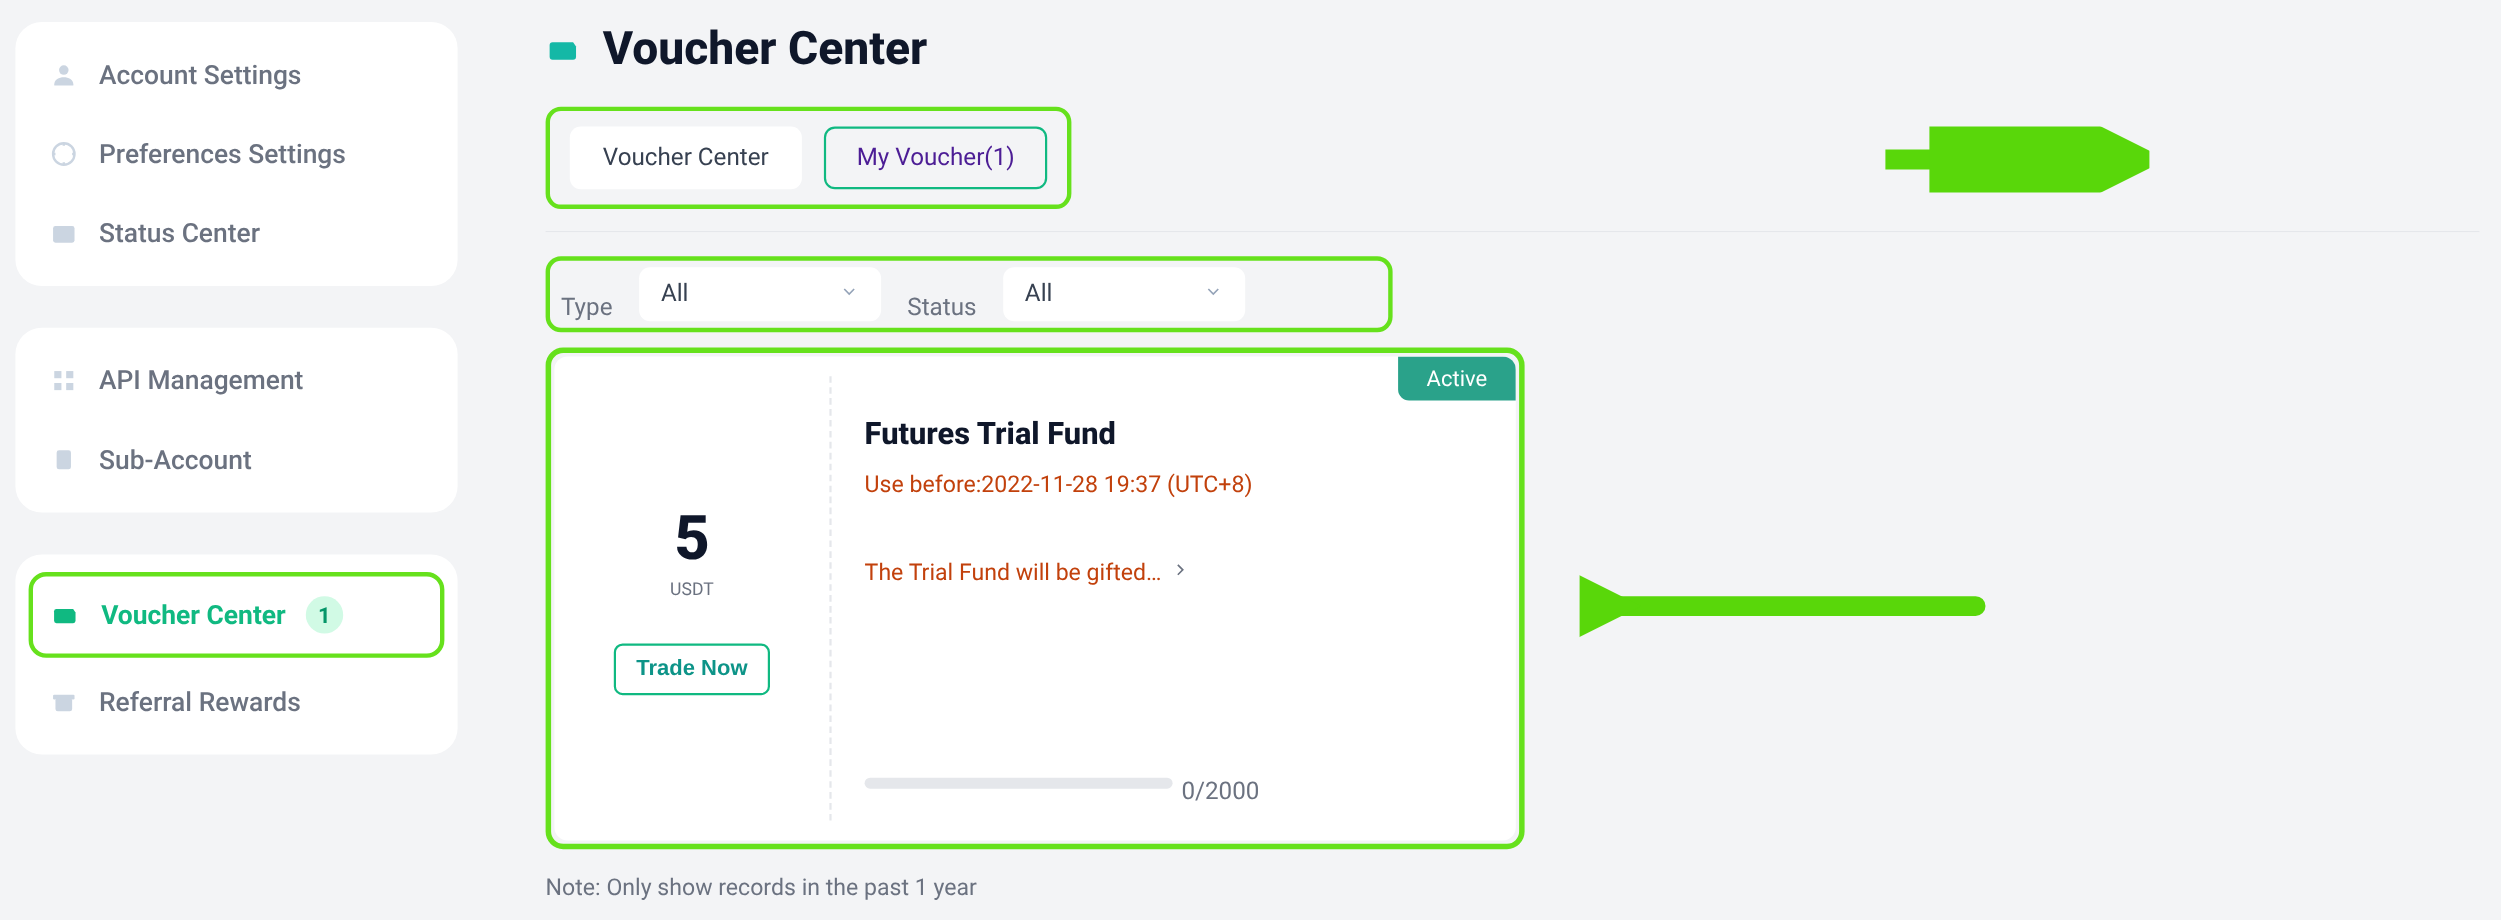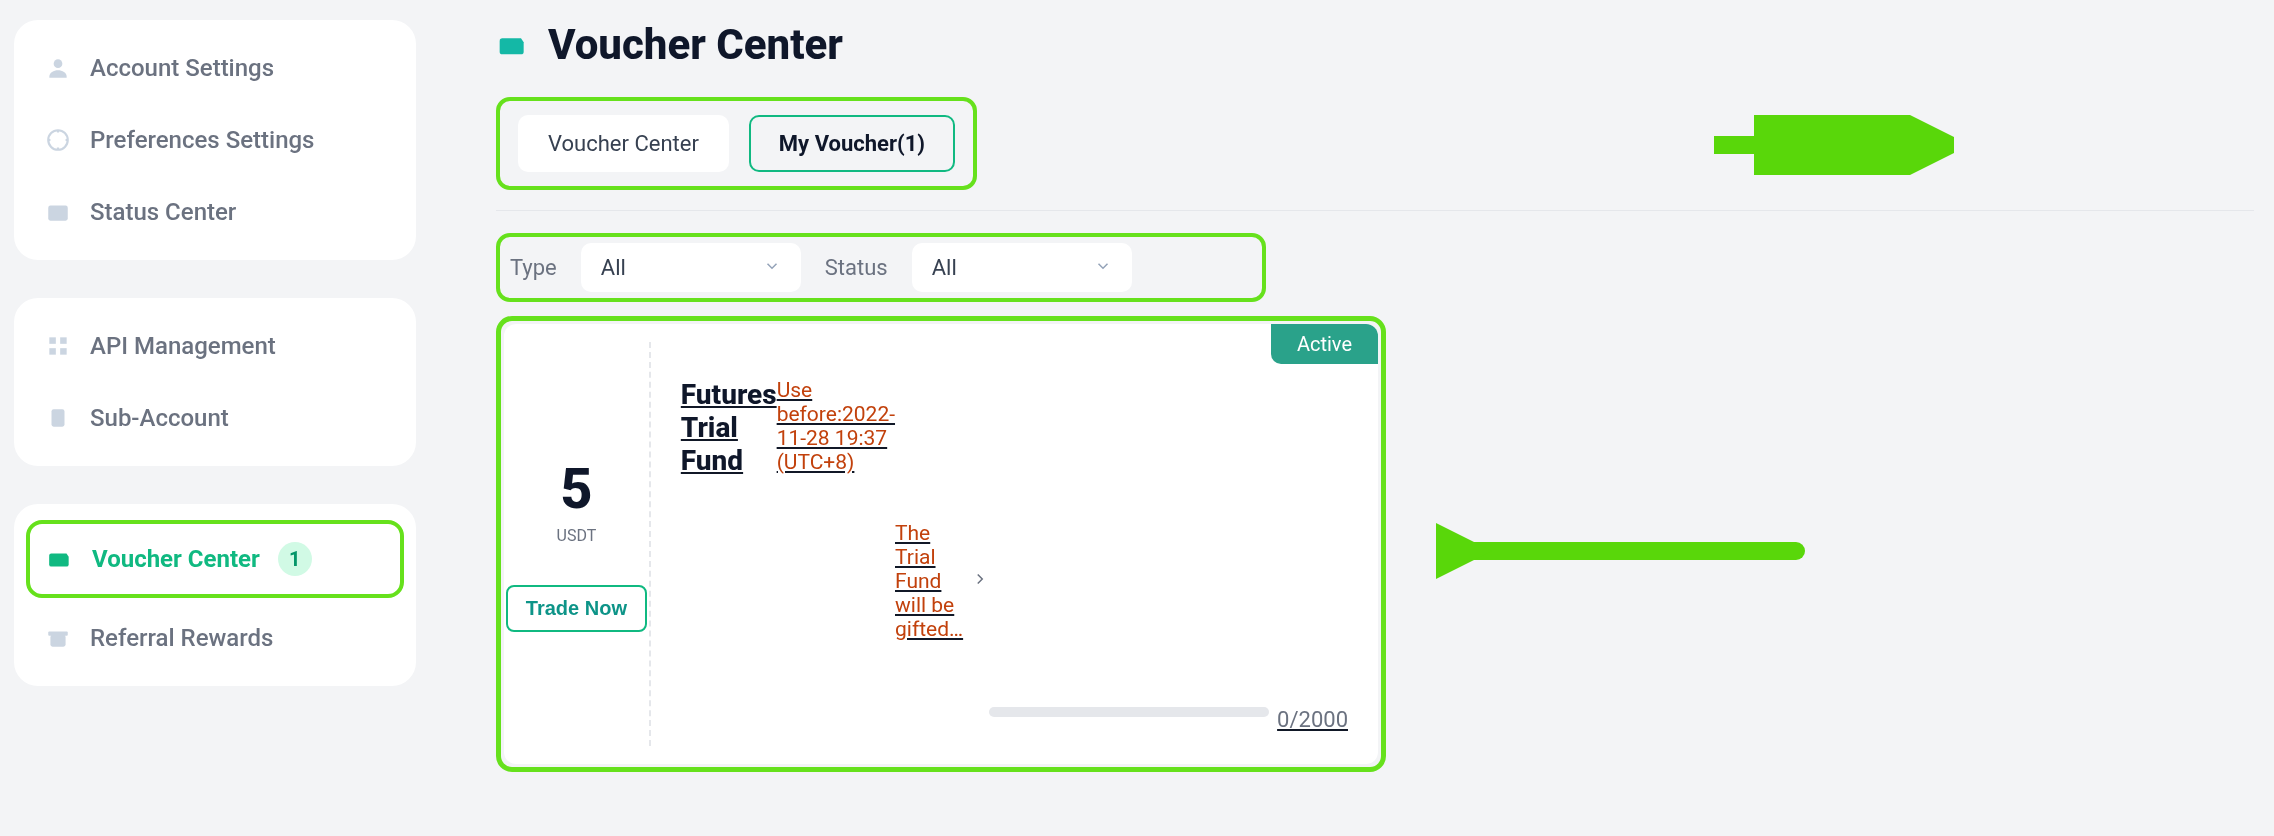--- a/index.html
+++ b/index.html
@@ -115,26 +115,26 @@
   .tab-plain {
     background: #fff;
     border-radius: 10px;
     padding: 16px 30px;
     font-size: 22px;
     color: #374151;
     cursor: pointer;
   }
   .tab-outline {
     border: 2px solid #10b981;
-    color: #0f172a;
+    color: #4c1d95;
     background: transparent;
     border-radius: 10px;
     padding: 14px 28px;
     font-size: 22px;
-    font-weight: 700;
+    font-weight: 400;
     cursor: pointer;
   }
 
   .redeem-wrap {
     border: 4px solid #66e11c;
     border-radius: 14px;
     padding: 8px 10px;
   }
   .redeem-btn {
     display: inline-flex;
@@ -149,21 +149,21 @@
     cursor: pointer;
   }
   .redeem-btn .icon { width:28px;height:28px;display:inline-flex;align-items:center;justify-content:center; }
 
   .filters-wrap {
     margin-top: 22px;
     border: 4px solid #66e11c;
     border-radius: 14px;
     padding: 6px 10px;
     display: inline-flex;
-    align-items: center;
+    align-items: flex-end;
     gap: 24px;
     width: 770px;
   }
   .filter-label {
     font-size: 22px;
     color: #6b7280;
   }
   .select {
     background: #fff;
     border-radius: 10px;
@@ -227,22 +227,21 @@
   .divider {
     width: 0;
     border-left: 2px dashed #e5e7eb;
     margin: 18px 0;
   }
   .card-right {
     flex: 1;
     padding: 54px 30px 20px 30px;
     position: relative;
     display:flex;
-    flex-direction:row;
-    text-decoration:underline;
+    flex-direction:column;
   }
   .status-badge {
     position: absolute;
     top: 0;
     right: 0;
     background: #2aa28a;
     color: #fff;
     font-size: 20px;
     padding: 8px 26px;
     border-bottom-left-radius: 10px;
@@ -457,15 +456,16 @@
       <svg class="arrow" style="left:940px; top:200px;" width="380" height="70" viewBox="0 0 380 70">
         <defs>
             <marker id="ah2" markerWidth="12" markerHeight="12" refX="2" refY="6" orient="auto">
               <path d="M12,0 L0,6 L12,12 z" fill="#59d70a"></path>
             </marker>
           </defs>
         <line x1="360" y1="35" x2="20" y2="35" stroke="#59d70a" stroke-width="18" marker-end="url(#ah2)" stroke-linecap="round"></line>
       </svg>
     </div>
 
+    <div class="note">Note: Only show records in the past 1 year</div>
 
   </main>
 </div>
 
 </body></html>

